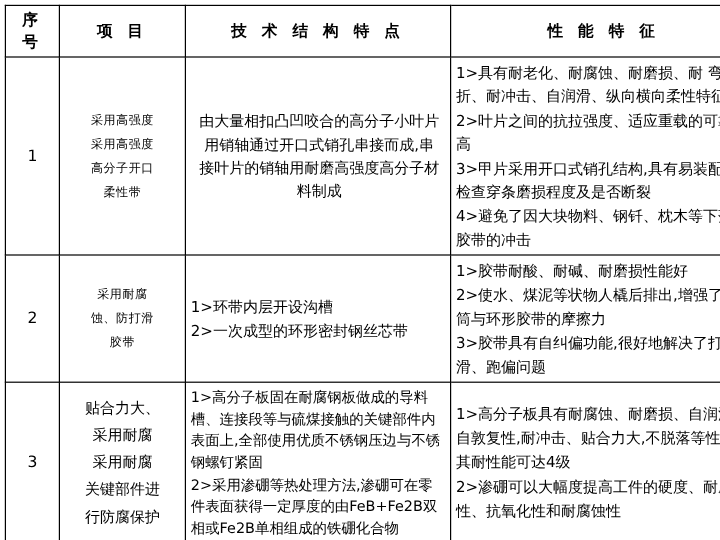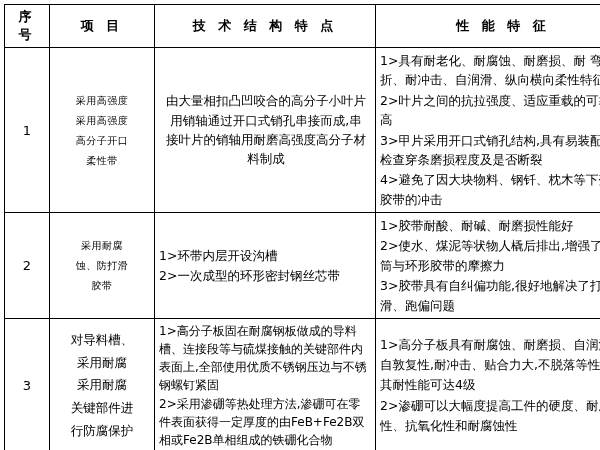--- a/index.html
+++ b/index.html
@@ -126,21 +126,21 @@
         <td class="cell-perf just">
           <p class="para">1&gt;胶带耐酸、耐碱、耐磨损性能好</p>
           <p class="para">2&gt;使水、煤泥等状物人橇后排出,增强了滚筒与环形胶带的摩擦力</p>
           <p class="para">3&gt;胶带具有自纠偏功能,很好地解决了打滑、跑偏问题</p>
         </td>
       </tr>
 
       <tr class="row-3">
         <td class="cell-no">3</td>
         <td class="cell-item">
-          <div class="para">对导料槽、</div>
+          <div class="para">贴合力大、</div>
           <div class="para">采用耐腐</div>
           <div class="para">采用耐腐</div>
           <div class="para">关键部件进</div>
           <div class="para">行防腐保护</div>
         </td>
         <td class="cell-struct just">
           <p class="para">1&gt;高分子板固在耐腐钢板做成的导料槽、连接段等与硫煤接触的关键部件内表面上,全部使用优质不锈钢压边与不锈钢螺钉紧固</p>
           <p class="para">2&gt;采用渗硼等热处理方法,渗硼可在零件表面获得一定厚度的由FeB+Fe2B双相或Fe2B单相组成的铁硼化合物</p>
         </td>
         <td class="cell-perf just">

